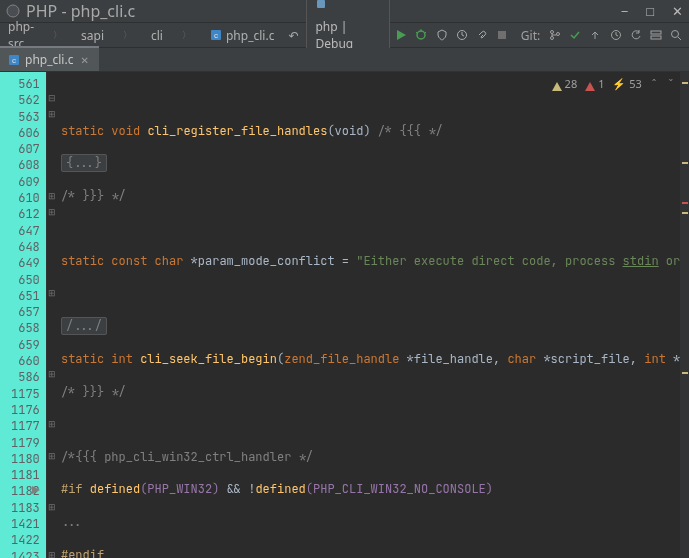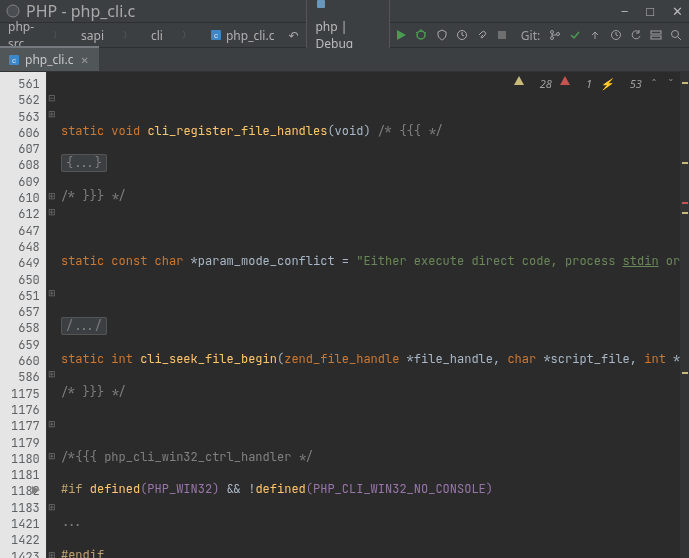--- a/index.html
+++ b/index.html
@@ -92,21 +92,21 @@
   
   .editor {
     flex: 1 1 auto;
     display: flex;
     background: #2b2b2b;
     position: relative;
     overflow: hidden;
   }
   .gutter {
     width: 50px;
-    background: #e5e5e5;
+    background: #5eead4;
     color: #606366;
     font-family: "JetBrains Mono","Consolas",monospace;
     font-size: 12px;
     text-align: right;
     padding: 4px 6px 4px 0;
     line-height: 16.3px;
     position: relative;
   }
   .gutter .ln { height: 16.3px; }
   .fold-strip {
@@ -167,21 +167,21 @@
   
   .insp {
     position: absolute;
     top: 4px; right: 14px;
     display: flex; gap: 8px;
     font-size: 11px;
     color: #a0a0a0;
     align-items: center;
     z-index: 5;
   }
-  .insp .badge { display: flex; align-items: flex-start; gap: 16px; font-style: italic; }
+  .insp .badge { display: flex; align-items: flex-end; gap: 3px; }
   .insp .warn-tri { width:0;height:0;border-left:5px solid transparent;border-right:5px solid transparent;border-bottom:9px solid #c9ba7a; }
   .insp .err-tri  { width:0;height:0;border-left:5px solid transparent;border-right:5px solid transparent;border-bottom:9px solid #c75450; }
   .insp .hint-ico { color:#808080; font-size:11px; }
   .insp .nav { color:#808080; cursor:pointer; padding:0 2px; }
 
   
   svg { display: block; }
 </style>
 </head>
 <body>

